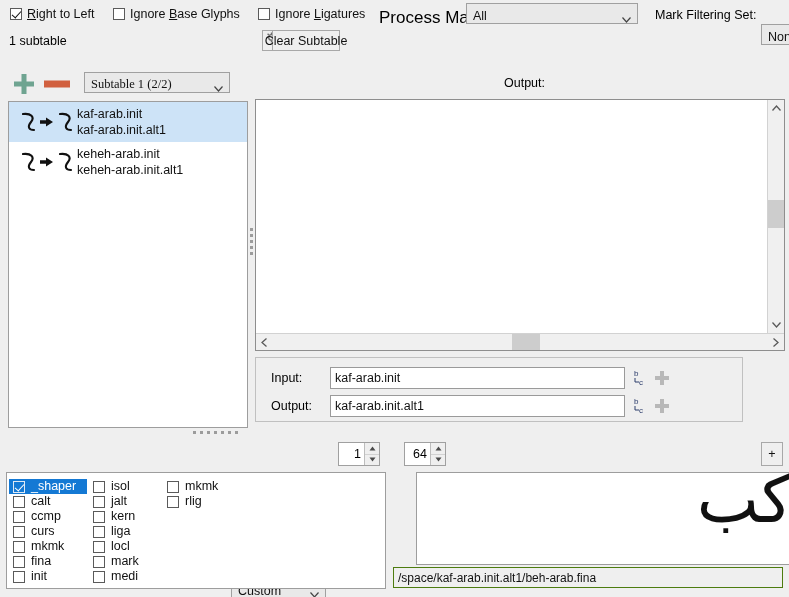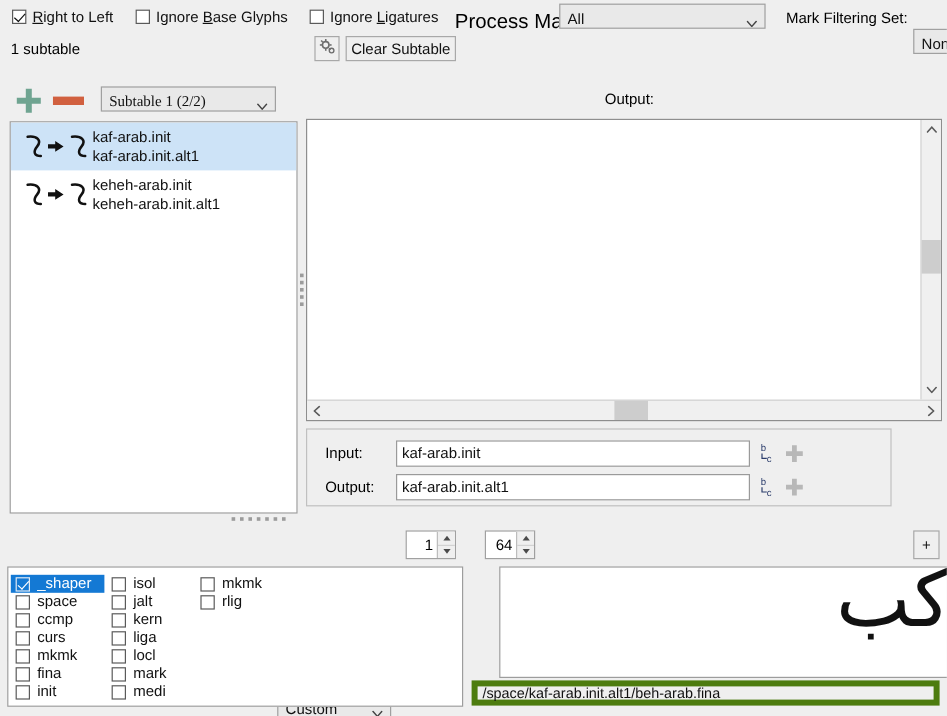--- a/index.html
+++ b/index.html
@@ -193,21 +193,21 @@
     white-space: nowrap;
   }
   .feat-item.sel { background: #1479d4; }
   .feat-item.sel .chk-label { color: #ffffff; }
   .feat-item.sel .chk-box.checked::after { border-color: #ffffff; }
   .feat-item.sel .chk-box { border-color: #dfe9f4; background: #1479d4; }
 
   .statusbar {
     box-sizing: border-box;
     background: #efefef;
-    border: 5px solid #4d7c0f;
+    border: 1px solid #4d7c0f;
     display: flex;
     align-items: center;
     padding-left: 4px;
     font-size: 12px;
     color: #111;
   }
 
   .arabic-preview {
     font-family: "DejaVu Sans", sans-serif;
     direction: rtl;
@@ -273,21 +273,21 @@
           <rect x="5.5" y="9.6" width="1.5" height="2.2"></rect>
         <rect x="0.6" y="5.5" width="2.2" height="1.5"></rect>
           <rect x="9.6" y="5.5" width="2.2" height="1.5"></rect>
         <rect x="1.8" y="1.8" width="1.5" height="2" transform="rotate(-45 2.5 2.8)"></rect>
         <rect x="9.2" y="9.2" width="1.5" height="2" transform="rotate(-45 10 10.2)"></rect>
         <circle cx="11.8" cy="11.6" r="2.2" fill="none" stroke="#6d6d6d" stroke-width="1.3"></circle>
       </g>
     </svg>
   </span>
 </div>
-<div class="abs btn" style="left:288px; top:30px; width:92px; height:21px;">
+<div class="abs btn" style="left:272px; top:30px; width:68px; height:21px;">
   <span>Clear Subtable</span>
 </div>
 
 <div class="abs" style="left:12px; top:72px; width:24px; height:24px;">
   <span>
     <svg width="24" height="24" viewBox="0 0 24 24">
         <path d="M9.5 2 h5 v7.5 h7.5 v5 h-7.5 v7.5 h-5 v-7.5 h-7.5 v-5 h7.5 z" fill="#6fa491"></path>
       </svg>
   </span>
 </div>
@@ -491,21 +491,21 @@
 
 <div class="abs panel-white" style="left:6px; top:472px; width:380px; height:117px;">
 
   <div class="feat-col" style="left:2px; width:78px;">
     <div class="feat-item sel">
       <span class="chk-box checked"></span>
       <span class="chk-label">_shaper</span>
     </div>
     <div class="feat-item">
       <span class="chk-box"></span>
-      <span class="chk-label">space</span>
+      <span class="chk-label">calt</span>
     </div>
     <div class="feat-item">
       <span class="chk-box"></span>
       <span class="chk-label">ccmp</span>
     </div>
     <div class="feat-item">
       <span class="chk-box"></span>
       <span class="chk-label">curs</span>
     </div>
     <div class="feat-item">

